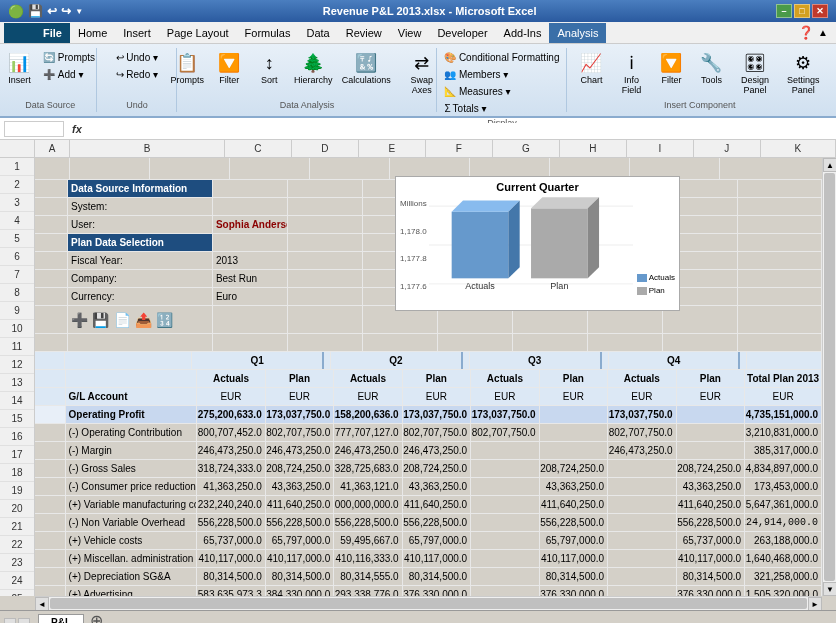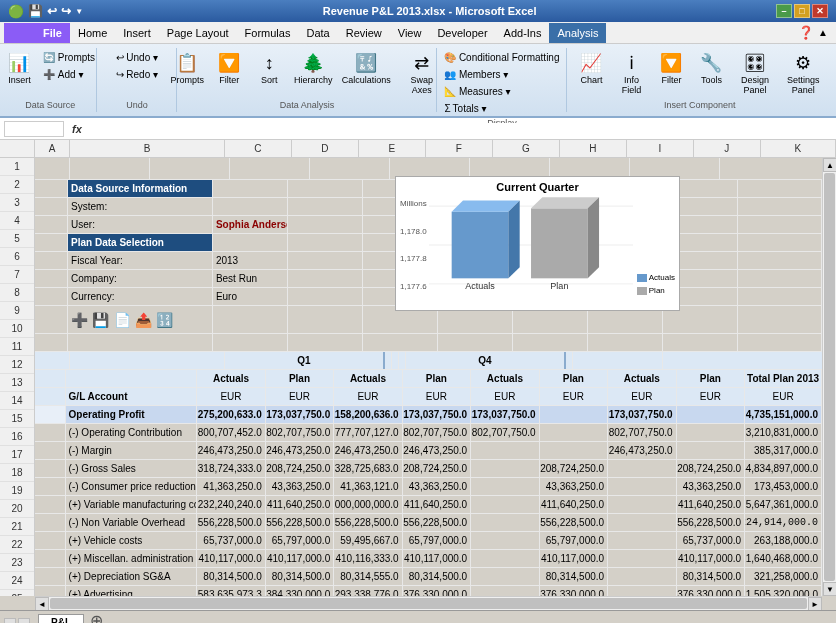--- a/index.html
+++ b/index.html
@@ -279,21 +279,21 @@
   </div>
   <span>Revenue P&amp;L 2013.xlsx - Microsoft Excel</span>
   <div class="title-bar-controls">
     <div class="title-btn min">–</div>
     <div class="title-btn max">□</div>
     <div class="title-btn close">✕</div>
   </div>
 </div>
 
 <div class="menu-bar">
-  <div class="menu-item" style="background:#8b5cf6;color:white;font-weight:bold;padding-left:39px;">File</div>
+  <div class="menu-item" style="background:#0c4a6e;color:white;font-weight:bold;padding-left:39px;">File</div>
   <div class="menu-item">Home</div>
   <div class="menu-item">Insert</div>
   <div class="menu-item">Page Layout</div>
   <div class="menu-item">Formulas</div>
   <div class="menu-item">Data</div>
   <div class="menu-item">Review</div>
   <div class="menu-item">View</div>
   <div class="menu-item">Developer</div>
   <div class="menu-item">Add-Ins</div>
   <div class="menu-item active">Analysis</div>
@@ -616,21 +616,23 @@
         <div class="cell" style="width:80px;"></div>
         <div class="cell" style="width:80px;"></div>
         <div class="cell" style="width:90px;"></div>
       </div>
 
       <div class="grid-row" style="background:#dce8f5;">
         <div class="cell" style="width:35px;"></div>
         <div class="cell" style="width:155px;"></div>
         <div class="cell center bold" style="width:160px;background:#dce8f5;border-right:2px solid #8aabce;" colspan="2">Q1</div>
         <div class="cell" style="width:0;"></div>
+        <div class="cell center bold" style="width:160px;background:#dce8f5;border-right:2px solid #8aabce;">Q2</div>
         <div class="cell" style="width:0;"></div>
+        <div class="cell center bold" style="width:160px;background:#dce8f5;border-right:2px solid #8aabce;">Q3</div>
         <div class="cell" style="width:0;"></div>
         <div class="cell center bold" style="width:160px;background:#dce8f5;border-right:2px solid #8aabce;">Q4</div>
         <div class="cell" style="width:0;"></div>
         <div class="cell" style="width:90px;"></div>
       </div>
 
       <div class="grid-row" style="background:#dce8f5;">
         <div class="cell" style="width:35px;"></div>
         <div class="cell" style="width:155px;"></div>
         <div class="cell center bold" style="width:80px;background:#dce8f5;">Actuals</div>

